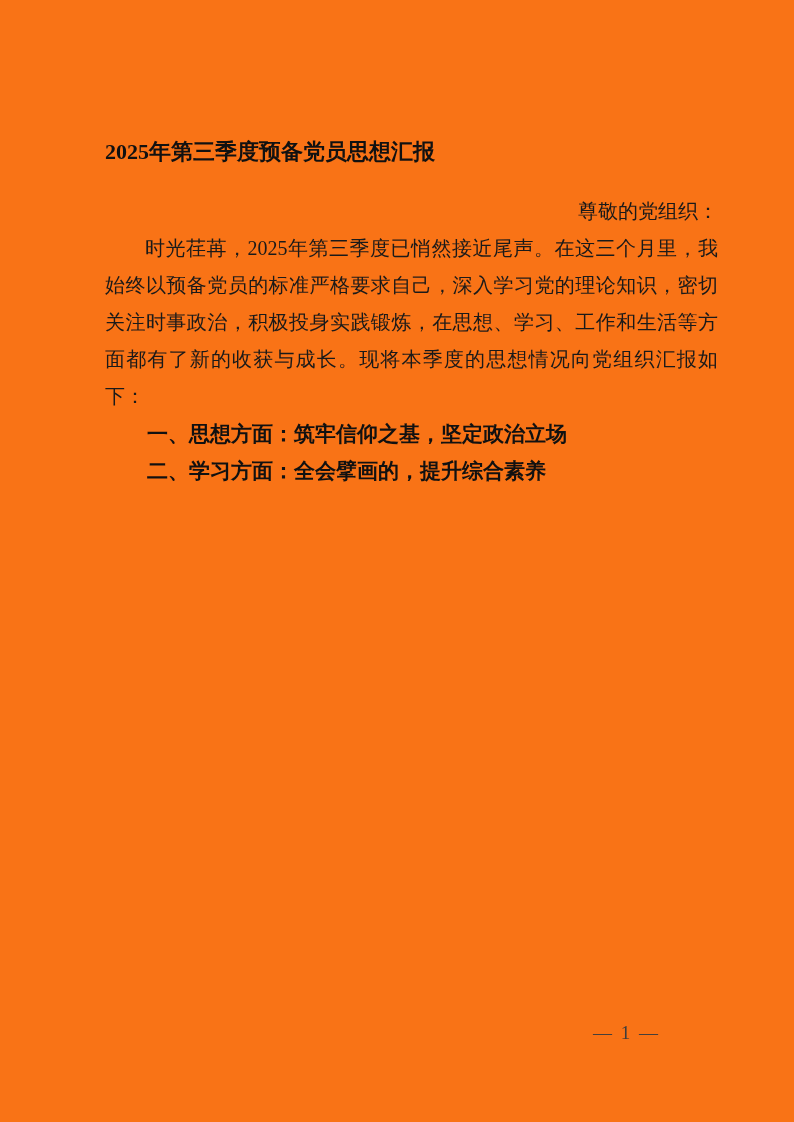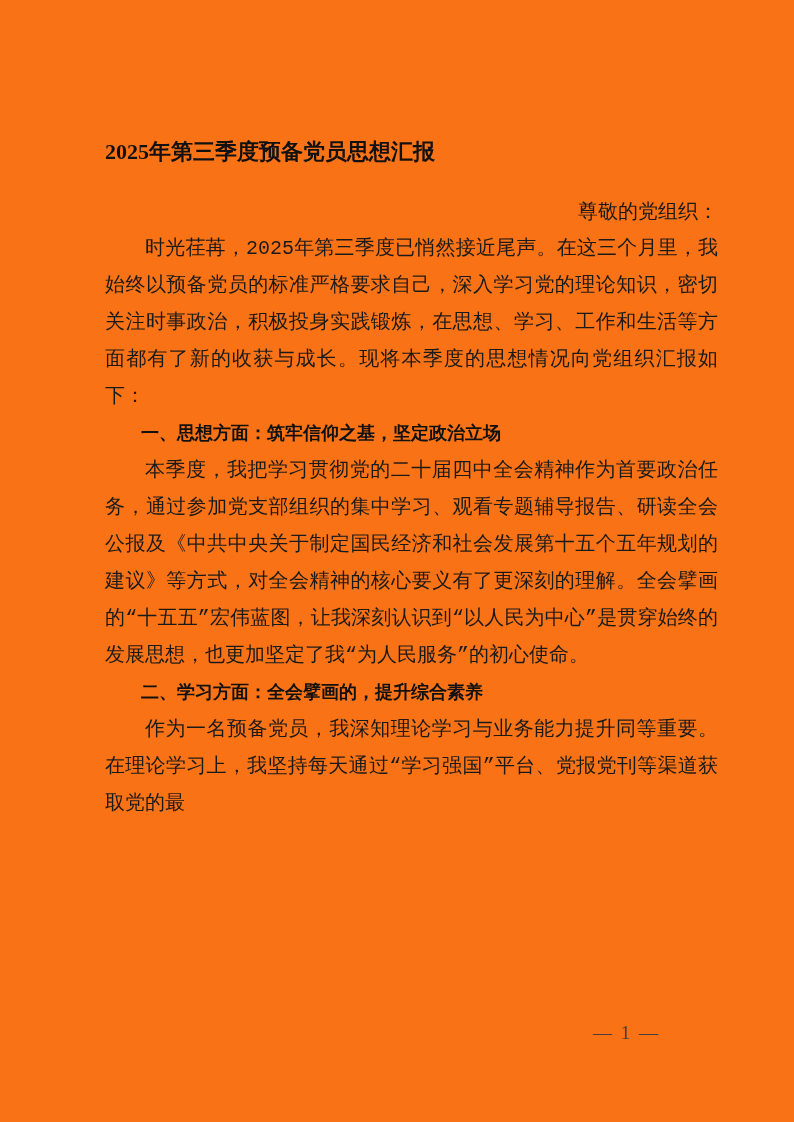--- a/index.html
+++ b/index.html
@@ -38,25 +38,24 @@
     line-height: 37px;
     text-align: right;
   }
   .body-para {
     margin: 0;
     font-size: 20px;
     line-height: 37px;
     text-indent: 2em;
     text-align: justify;
     text-justify: inter-character;
-    font-family: Liberation Mono, monospace;
   }
   .section-heading {
     margin: 0;
-    font-size: 18px;
+    font-size: 21px;
     line-height: 37px;
     font-weight: bold;
     font-family: "Liberation Sans", "DejaVu Sans", sans-serif;
     color: #111111;
     text-indent: 2em;
     text-align: left;
   }
   .footer {
     position: absolute;
     top: 1022px;
@@ -76,20 +75,18 @@
 </style>
 </head>
 <body>
 
 <div class="page">
   <div class="content">
     <h1 class="doc-title">2025年第三季度预备党员思想汇报</h1>
     <p class="salutation">尊敬的党组织：</p>
     <p class="body-para">时光荏苒，2025年第三季度已悄然接近尾声。在这三个月里，我始终以预备党员的标准严格要求自己，深入学习党的理论知识，密切关注时事政治，积极投身实践锻炼，在思想、学习、工作和生活等方面都有了新的收获与成长。现将本季度的思想情况向党组织汇报如下：</p>
     <h2 class="section-heading">一、思想方面：筑牢信仰之基，坚定政治立场</h2>
-    <p class="body-para">本季度，我把学习贯彻党的二十届四中全会精神作为首要政治任务，通过参加党支部组织的集中学习、观看专题辅导报告、研读全会公报及《中共中央关于制定国民经济和社会发展第十五个五年规划的建议》等方式，对全会精神的核心要义有了更深刻的理解。全会擘画的“十五五”宏伟蓝图，让我深刻认识到“以人民为中心”是贯穿始终的发展思想，也更加坚定了我“为人民服务”的初心使命。</p>
     <h2 class="section-heading">二、学习方面：全会擘画的，提升综合素养</h2>
-    <p class="body-para">作为一名预备党员，我深知理论学习与业务能力提升同等重要。在理论学习上，我坚持每天通过“学习强国”平台、党报党刊等渠道获取党的最</p>
   </div>
   <div class="footer">
     <span class="page-number">— 1 —</span>
   </div>
 </div>
 
 </body></html>

